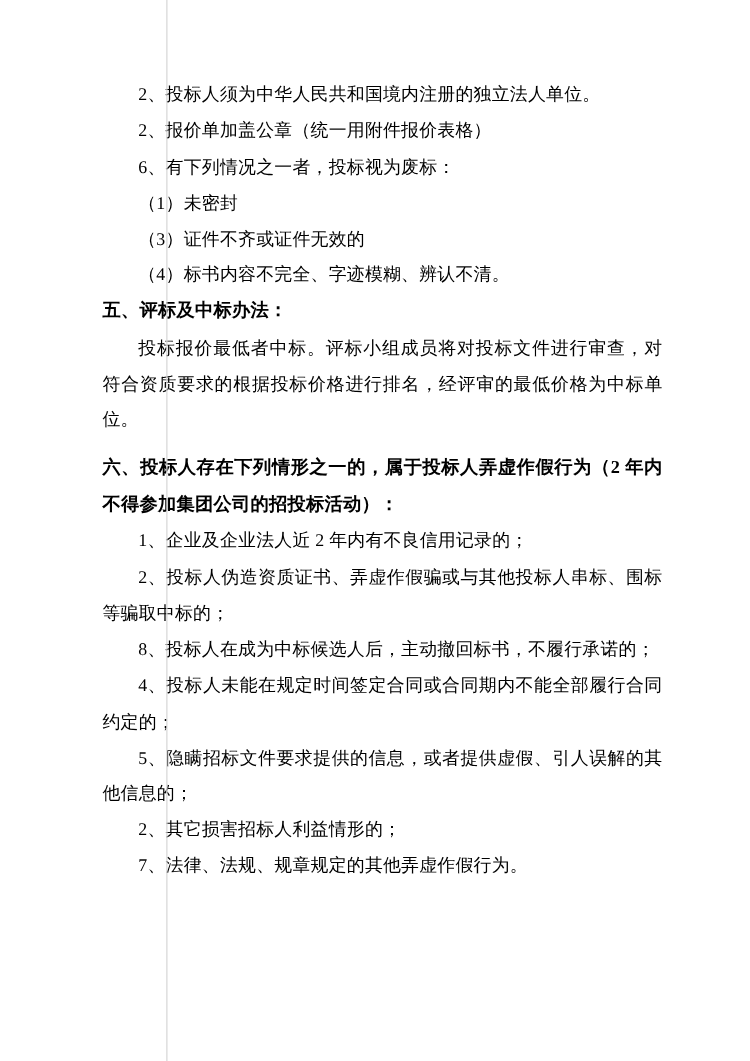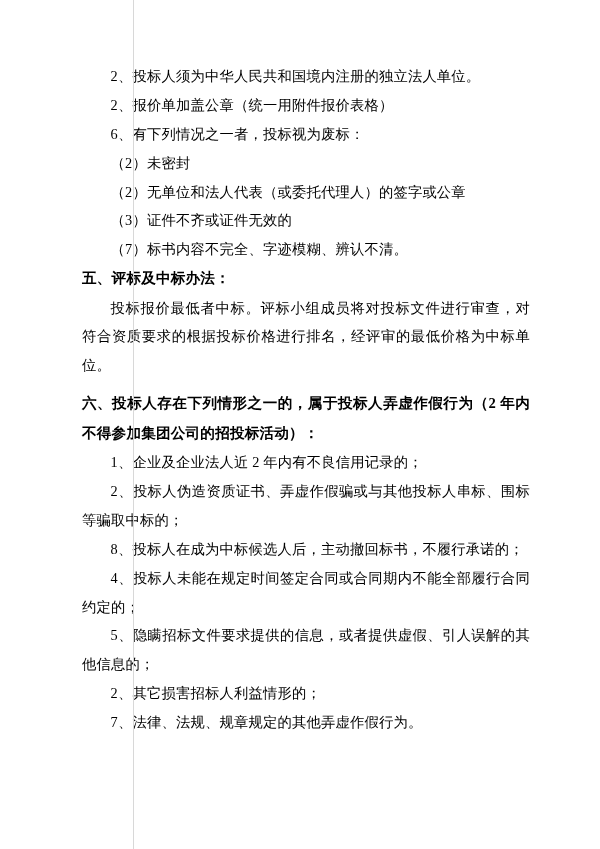--- a/index.html
+++ b/index.html
@@ -56,24 +56,23 @@
 </style>
 </head>
 <body>
 
 <div class="page">
   <div class="doc-left-rule"></div>
 
   <p class="indent2">2、投标人须为中华人民共和国境内注册的独立法人单位。</p>
   <p class="indent2">2、报价单加盖公章（统一用附件报价表格）</p>
   <p class="indent2">6、有下列情况之一者，投标视为废标：</p>
-  <p class="indent2">（2）未密封</p>
-  <p class="indent2">（2）无单位和法人代表（或委托代理人）的签字或公章</p>
+  <p class="indent2">（1）未密封</p>
   <p class="indent2">（3）证件不齐或证件无效的</p>
-  <p class="indent2">（7）标书内容不完全、字迹模糊、辨认不清。</p>
+  <p class="indent2">（4）标书内容不完全、字迹模糊、辨认不清。</p>
 
   <p class="heading">五、评标及中标办法：</p>
   <p class="indent2">投标报价最低者中标。评标小组成员将对投标文件进行审查，对符合资质要求的根据投标价格进行排名，经评审的最低价格为中标单位。</p>
 
   <div class="gap-m"></div>
 
   <p class="heading-wrap">六、投标人存在下列情形之一的，属于投标人弄虚作假行为（2 年内不得参加集团公司的招投标活动）：</p>
 
   <p class="indent2">1、企业及企业法人近 2 年内有不良信用记录的；</p>
   <p class="indent2">2、投标人伪造资质证书、弄虚作假骗或与其他投标人串标、围标等骗取中标的；</p>

